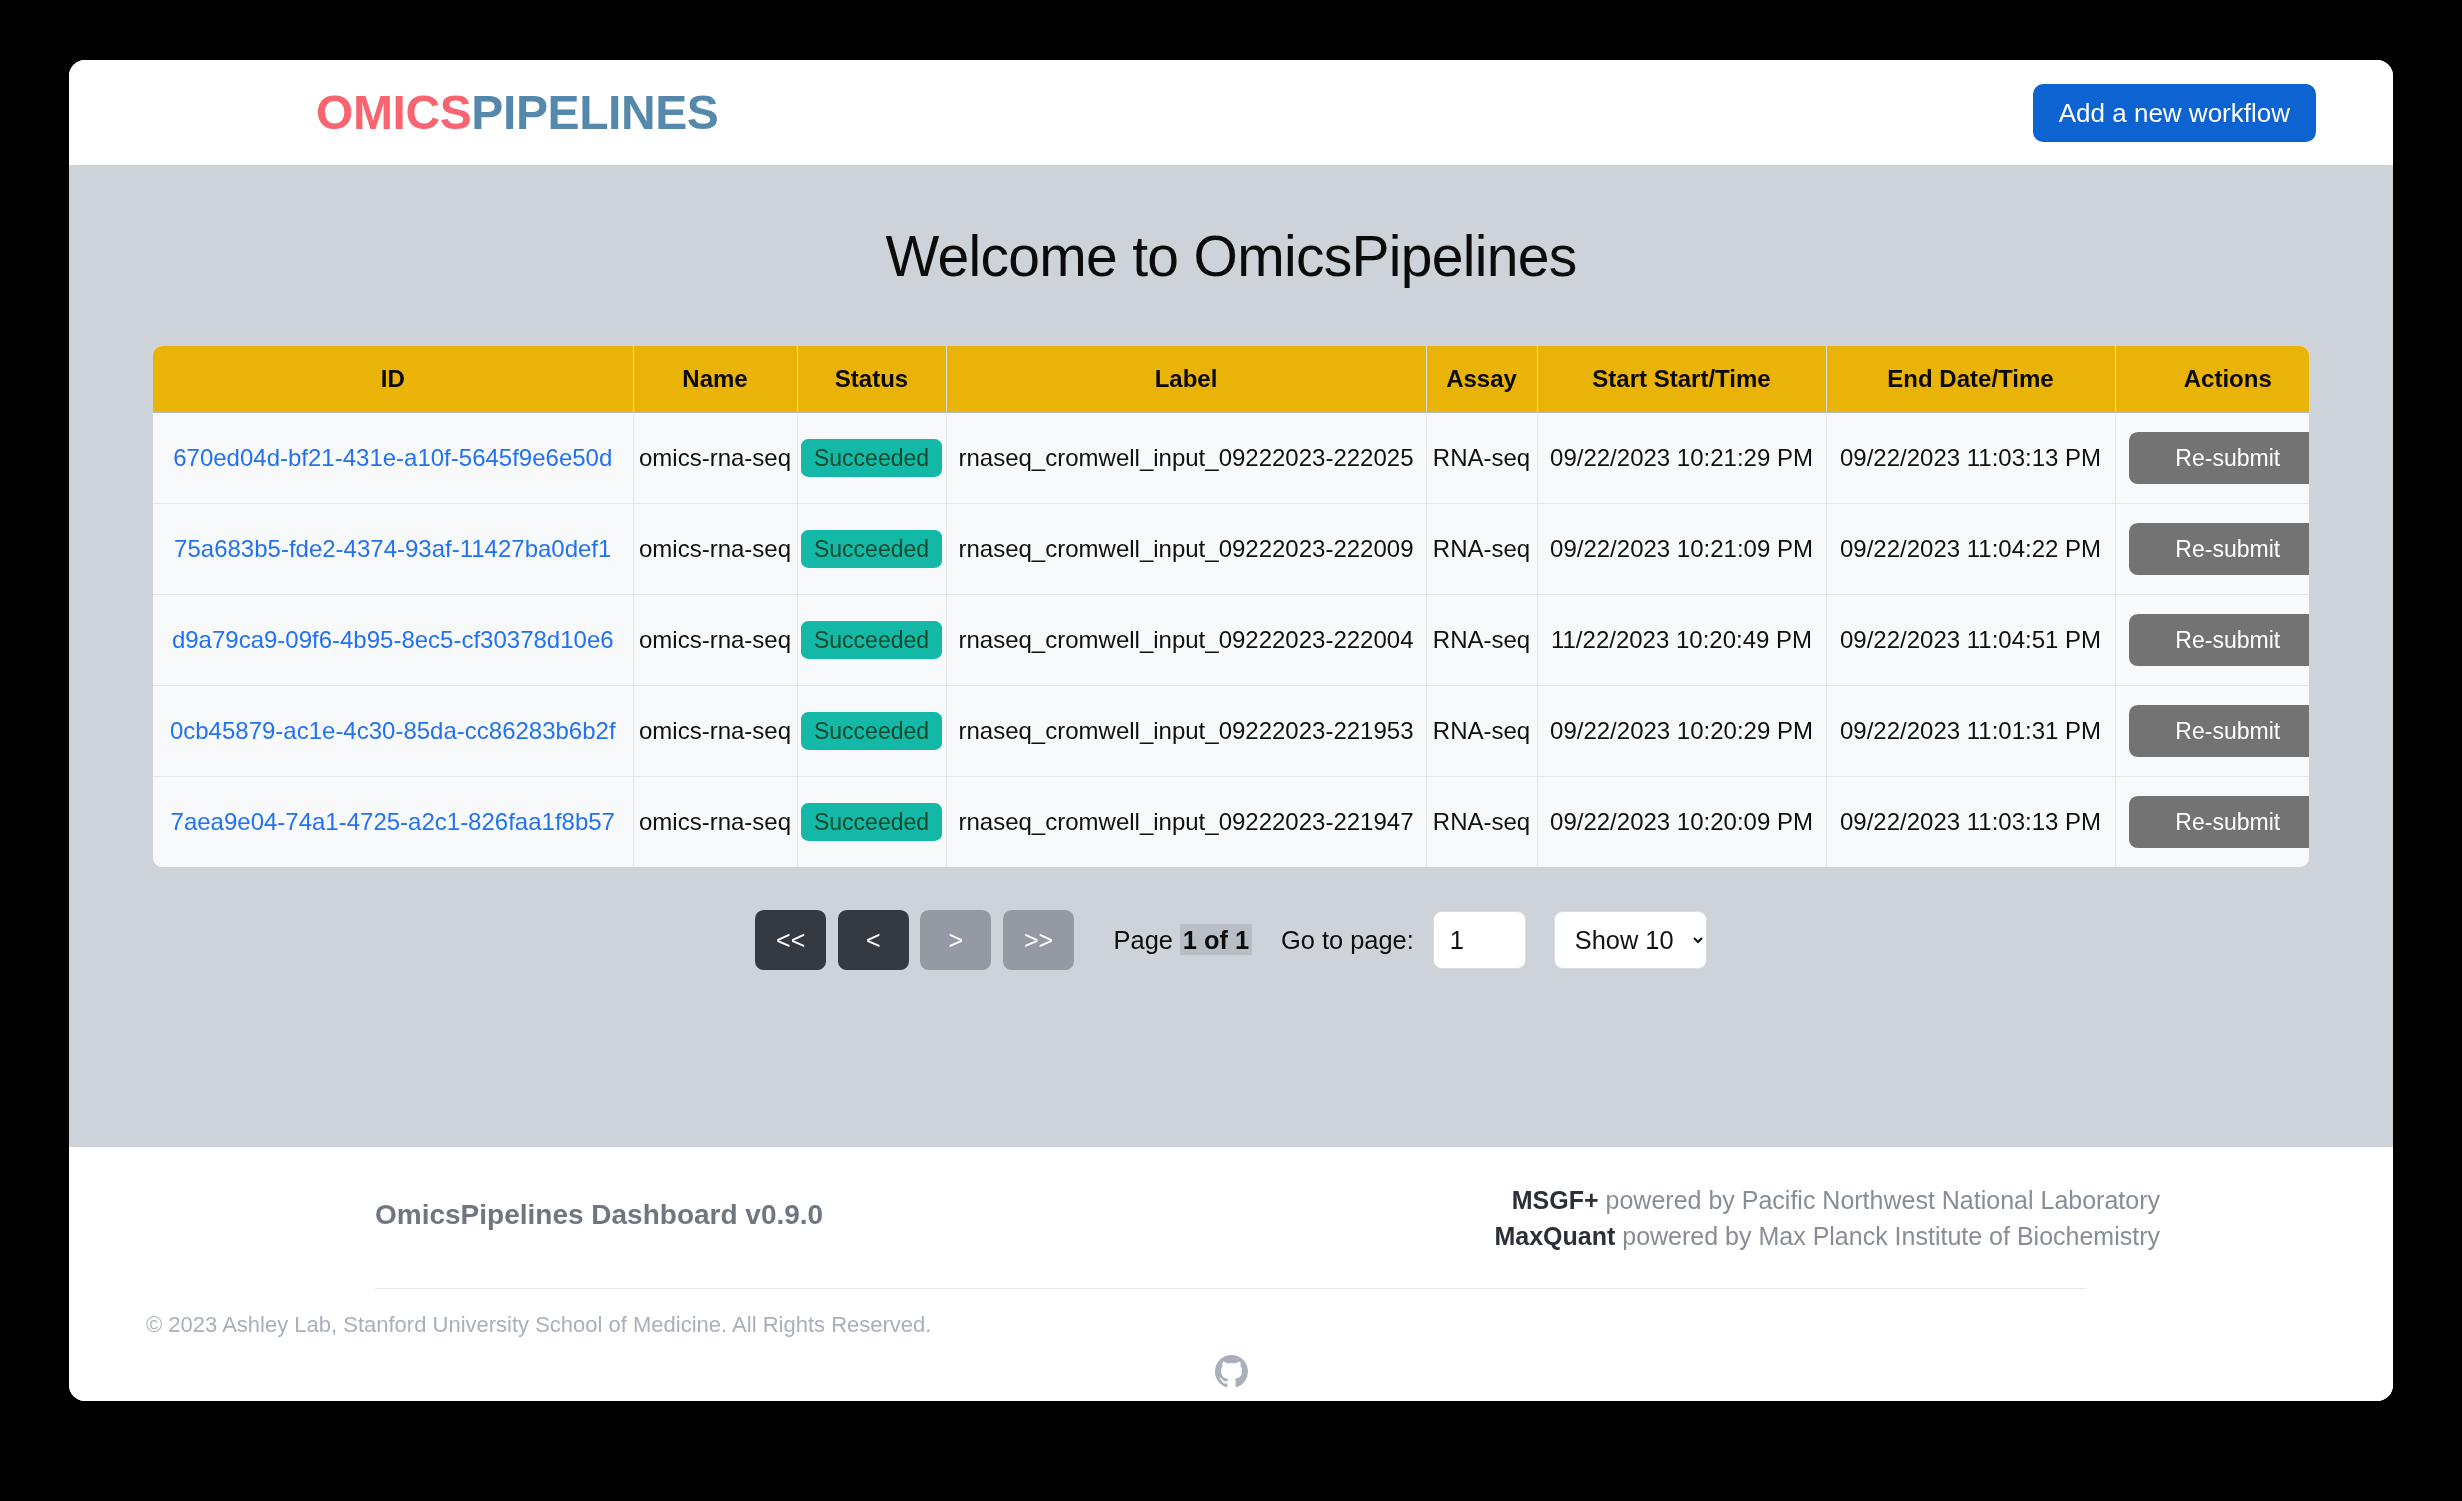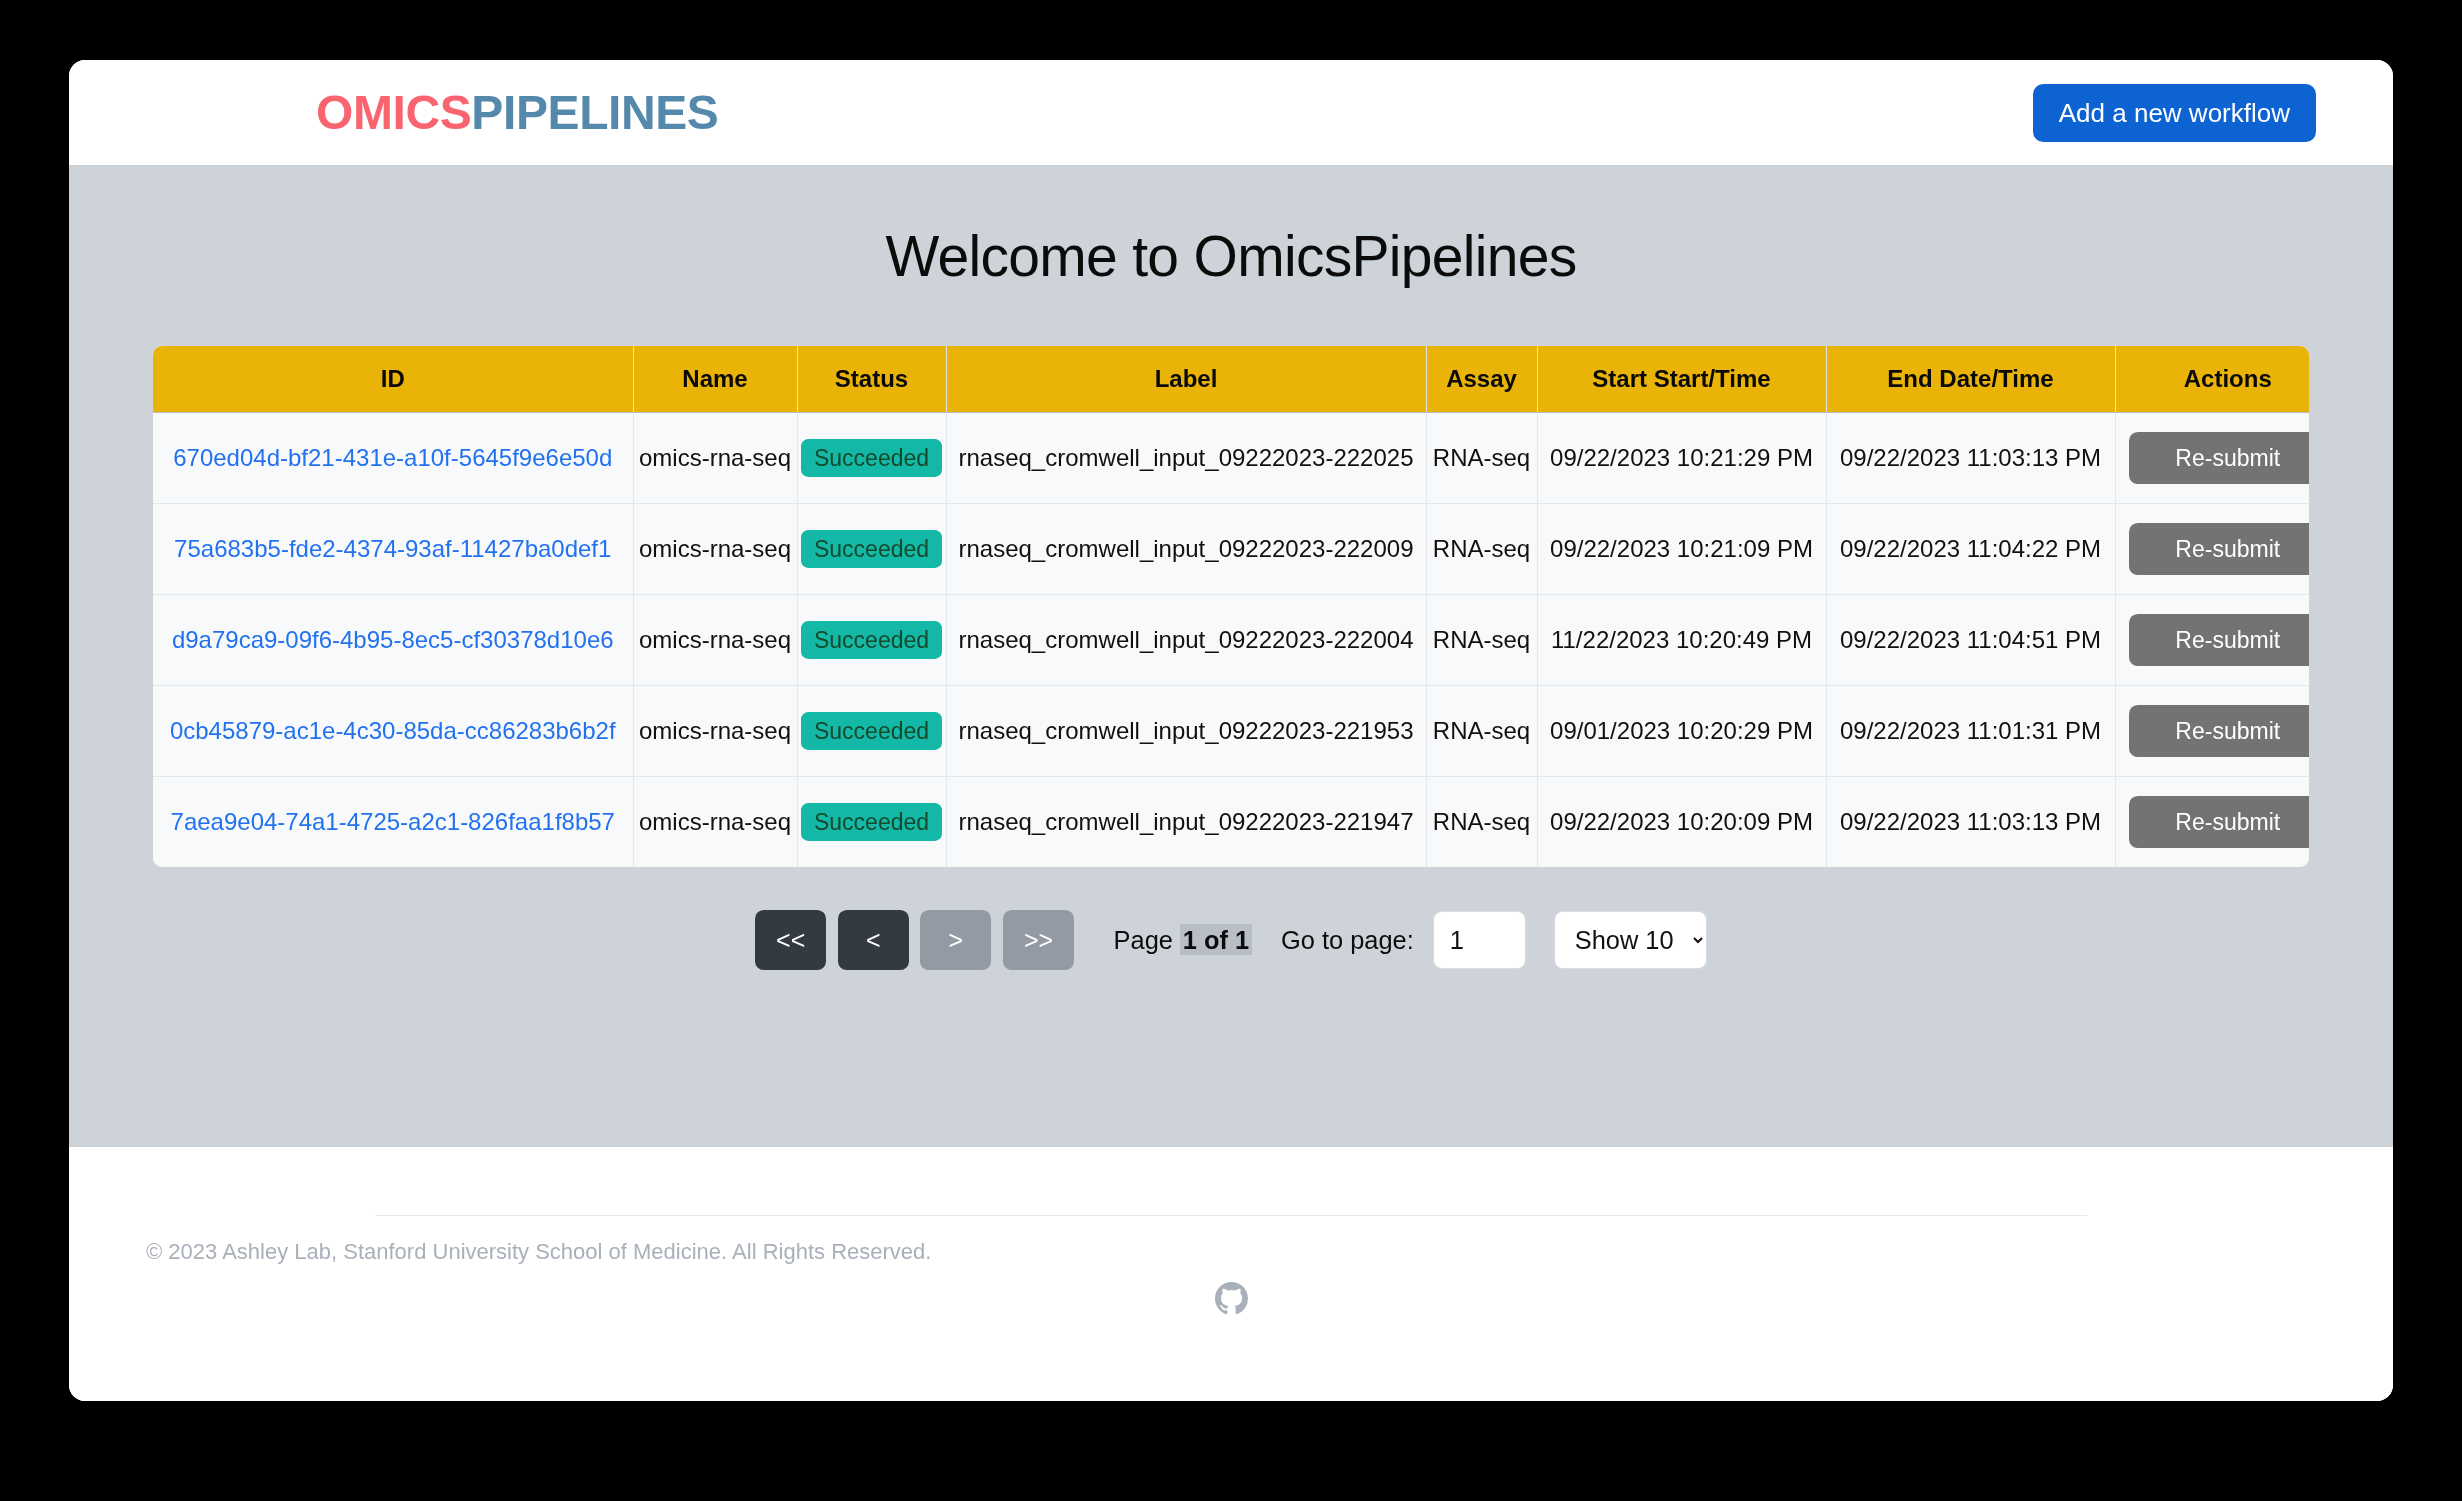--- a/index.html
+++ b/index.html
@@ -338,21 +338,21 @@
               <td class="col-start">11/22/2023 10:20:49 PM</td>
               <td class="col-end">09/22/2023 11:04:51 PM</td>
               <td class="col-actions"><button class="resubmit-btn">Re-submit</button></td>
             </tr>
             <tr>
               <td class="col-id"><a class="id-link">0cb45879-ac1e-4c30-85da-cc86283b6b2f</a></td>
               <td class="col-name">omics-rna-seq</td>
               <td class="col-status"><span class="status-badge">Succeeded</span></td>
               <td class="col-label">rnaseq_cromwell_input_09222023-221953</td>
               <td class="col-assay">RNA-seq</td>
-              <td class="col-start">09/01/2023 10:20:29 PM</td>
+              <td class="col-start">09/22/2023 10:20:29 PM</td>
               <td class="col-end">09/22/2023 11:01:31 PM</td>
               <td class="col-actions"><button class="resubmit-btn">Re-submit</button></td>
             </tr>
             <tr>
               <td class="col-id"><a class="id-link">7aea9e04-74a1-4725-a2c1-826faa1f8b57</a></td>
               <td class="col-name">omics-rna-seq</td>
               <td class="col-status"><span class="status-badge">Succeeded</span></td>
               <td class="col-label">rnaseq_cromwell_input_09222023-221947</td>
               <td class="col-assay">RNA-seq</td>
               <td class="col-start">09/22/2023 10:20:09 PM</td>
@@ -372,20 +372,27 @@
       <span id="page-status"><span>Page</span> <span class="hl">1 of 1</span></span>
 
       <span id="goto-label">Go to page:</span>
       <input id="goto-input" type="text" value="1" style="">
 
       <select id="show-select"><option>Show 10</option><option>Show 20</option><option>Show 30</option><option>Show 40</option><option>Show 50</option></select>
     </div>
   </div>
 
   <div id="footer">
+    <div id="footer-top">
+      <div id="footer-brand">OmicsPipelines Dashboard v0.9.0</div>
+      <div id="footer-credits">
+        <div class="credit-line"><b>MSGF+</b><span> powered by Pacific Northwest National Laboratory</span></div>
+        <div class="credit-line"><b>MaxQuant</b><span> powered by Max Planck Institute of Biochemistry</span></div>
+      </div>
+    </div>
 
     <div id="footer-divider"></div>
 
     <div id="copyright">© 2023 Ashley Lab, Stanford University School of Medicine. All Rights Reserved.</div>
 
     <div id="github-wrap">
       <svg id="github-icon" width="33" height="33" viewBox="0 0 16 16" fill="#a9b0ba">
         <path d="M8 0C3.58 0 0 3.58 0 8c0 3.54 2.29 6.53 5.47 7.59.4.07.55-.17.55-.38 0-.19-.01-.82-.01-1.49-2.01.37-2.53-.49-2.69-.94-.09-.23-.48-.94-.82-1.13-.28-.15-.68-.52-.01-.53.63-.01 1.08.58 1.23.82.72 1.21 1.87.87 2.33.66.07-.52.28-.87.51-1.07-1.78-.2-3.64-.89-3.64-3.95 0-.87.31-1.59.82-2.15-.08-.2-.36-1.02.08-2.12 0 0 .67-.21 2.2.82.64-.18 1.32-.27 2-.27.68 0 1.36.09 2 .27 1.53-1.04 2.2-.82 2.2-.82.44 1.1.16 1.92.08 2.12.51.56.82 1.27.82 2.15 0 3.07-1.87 3.75-3.65 3.95.29.25.54.73.54 1.48 0 1.07-.01 1.93-.01 2.2 0 .21.15.46.55.38A8.013 8.013 0 0 0 16 8c0-4.42-3.58-8-8-8z"></path>
       </svg>
     </div>

